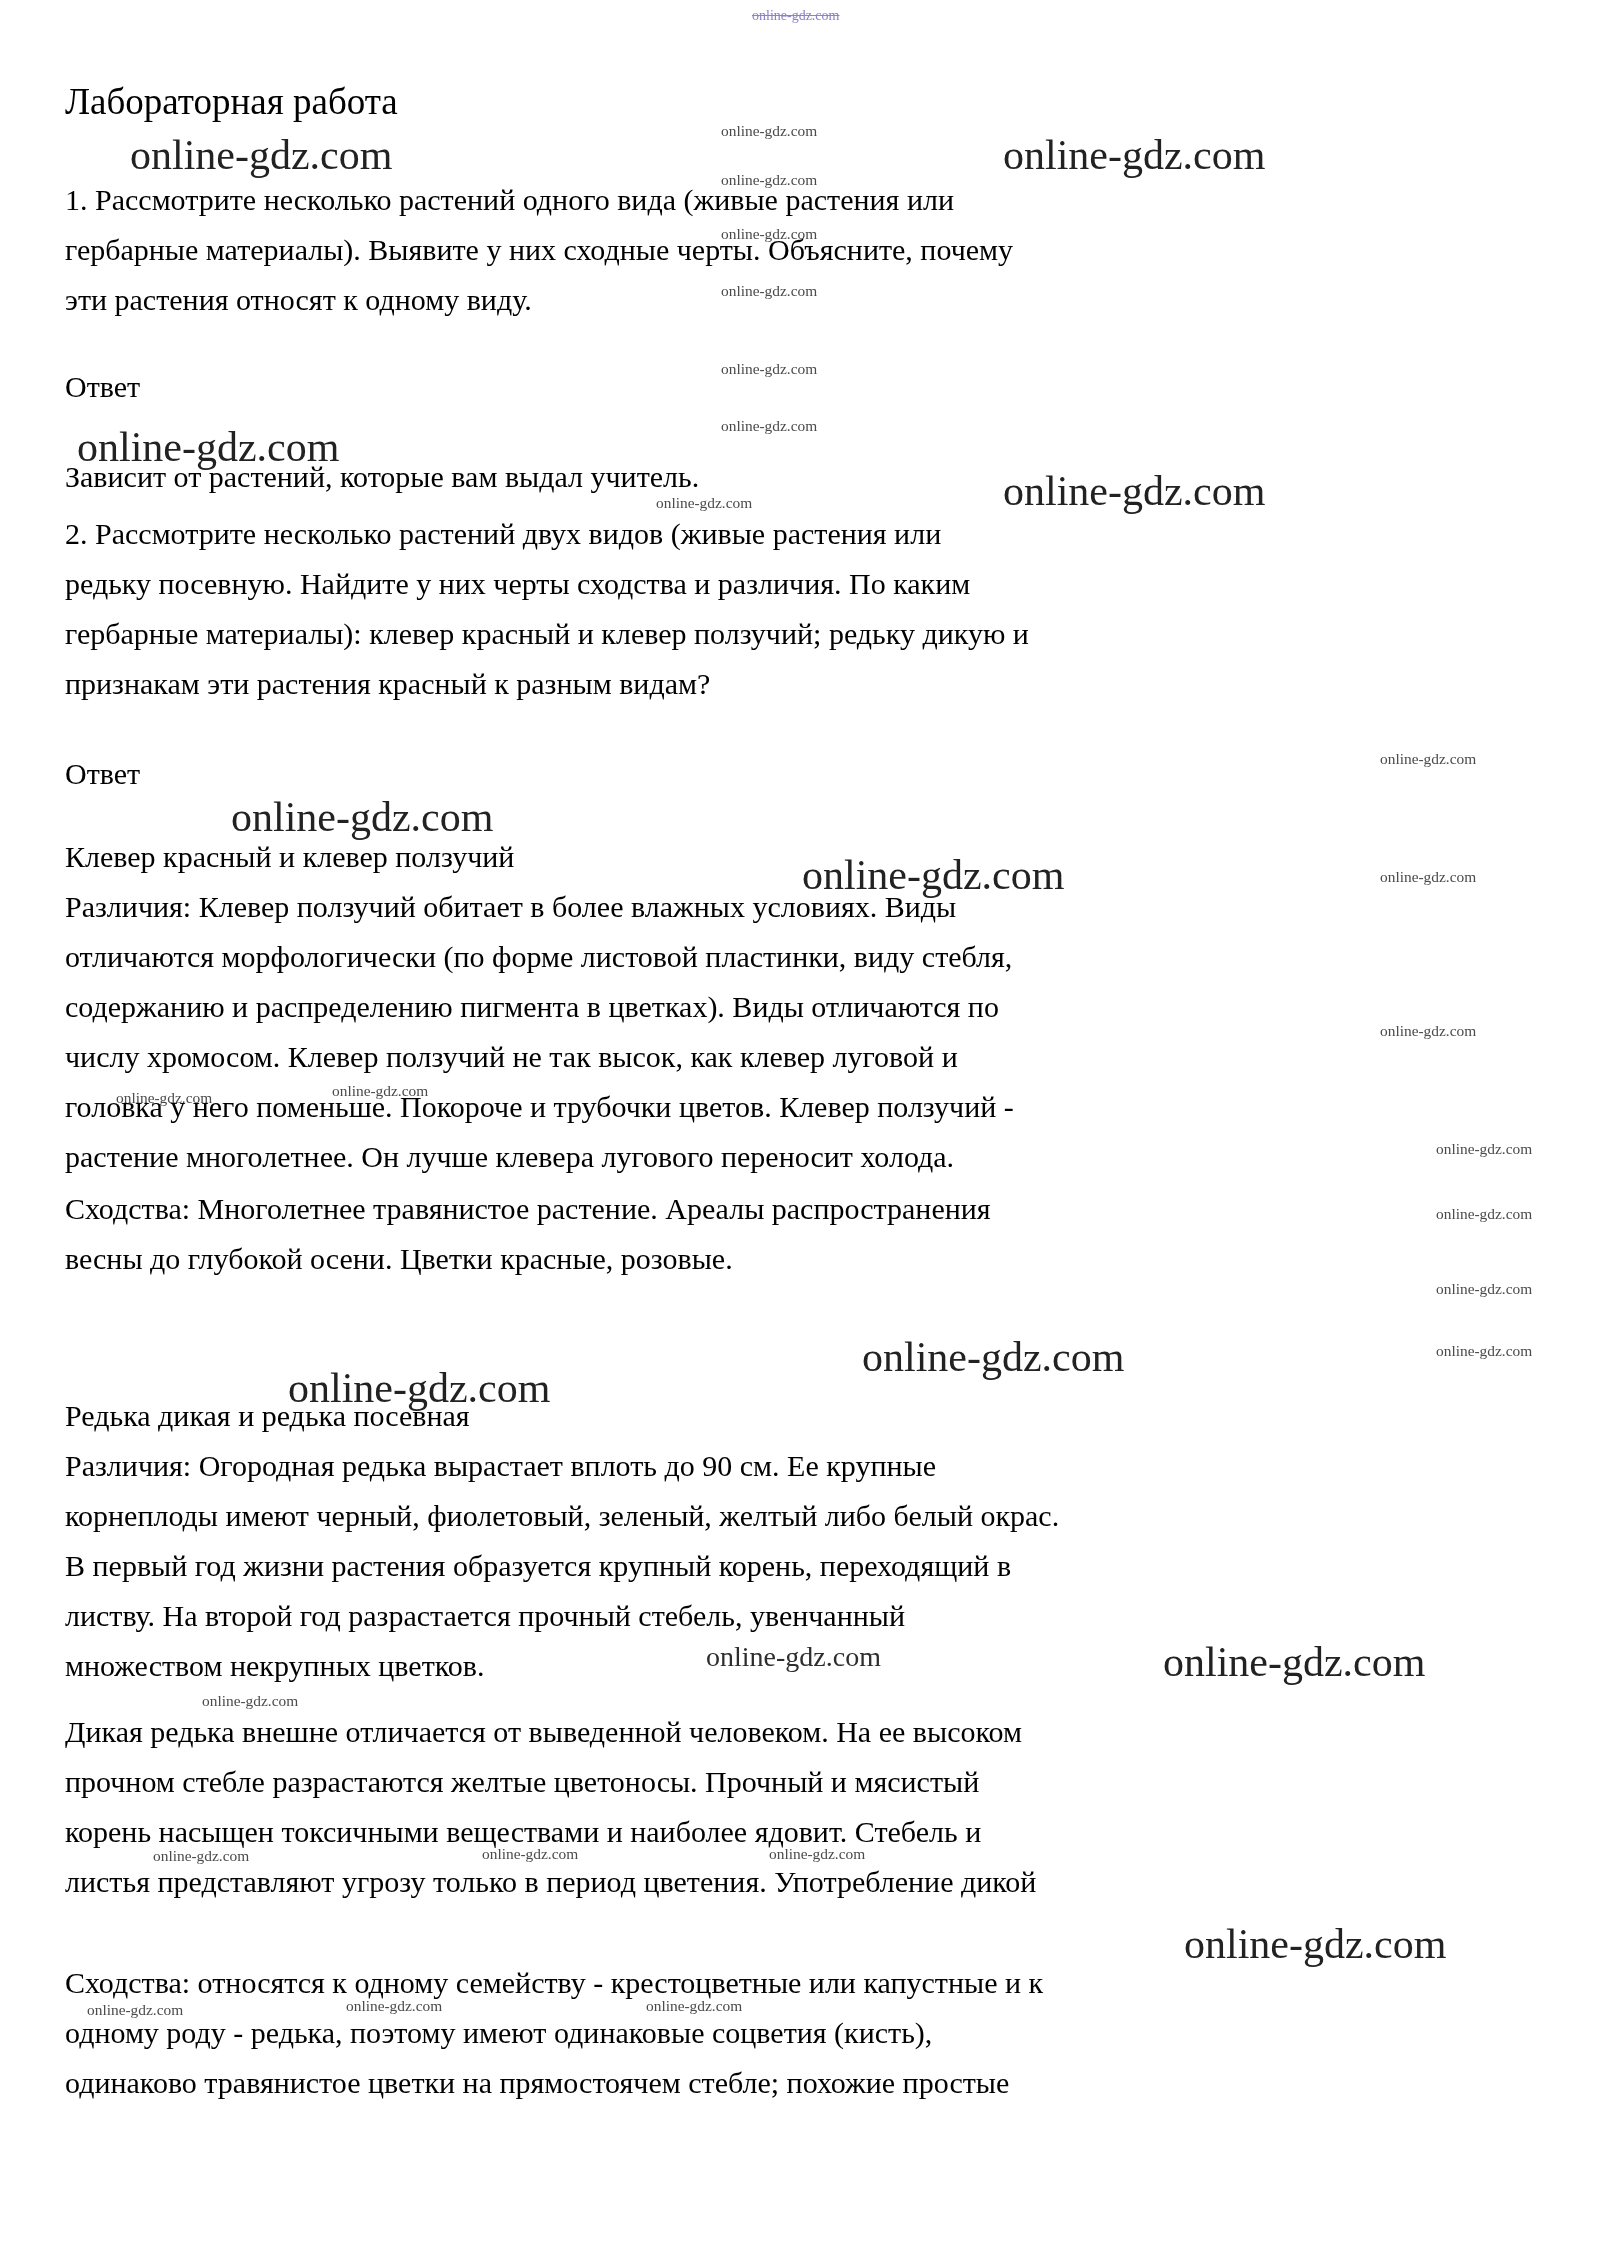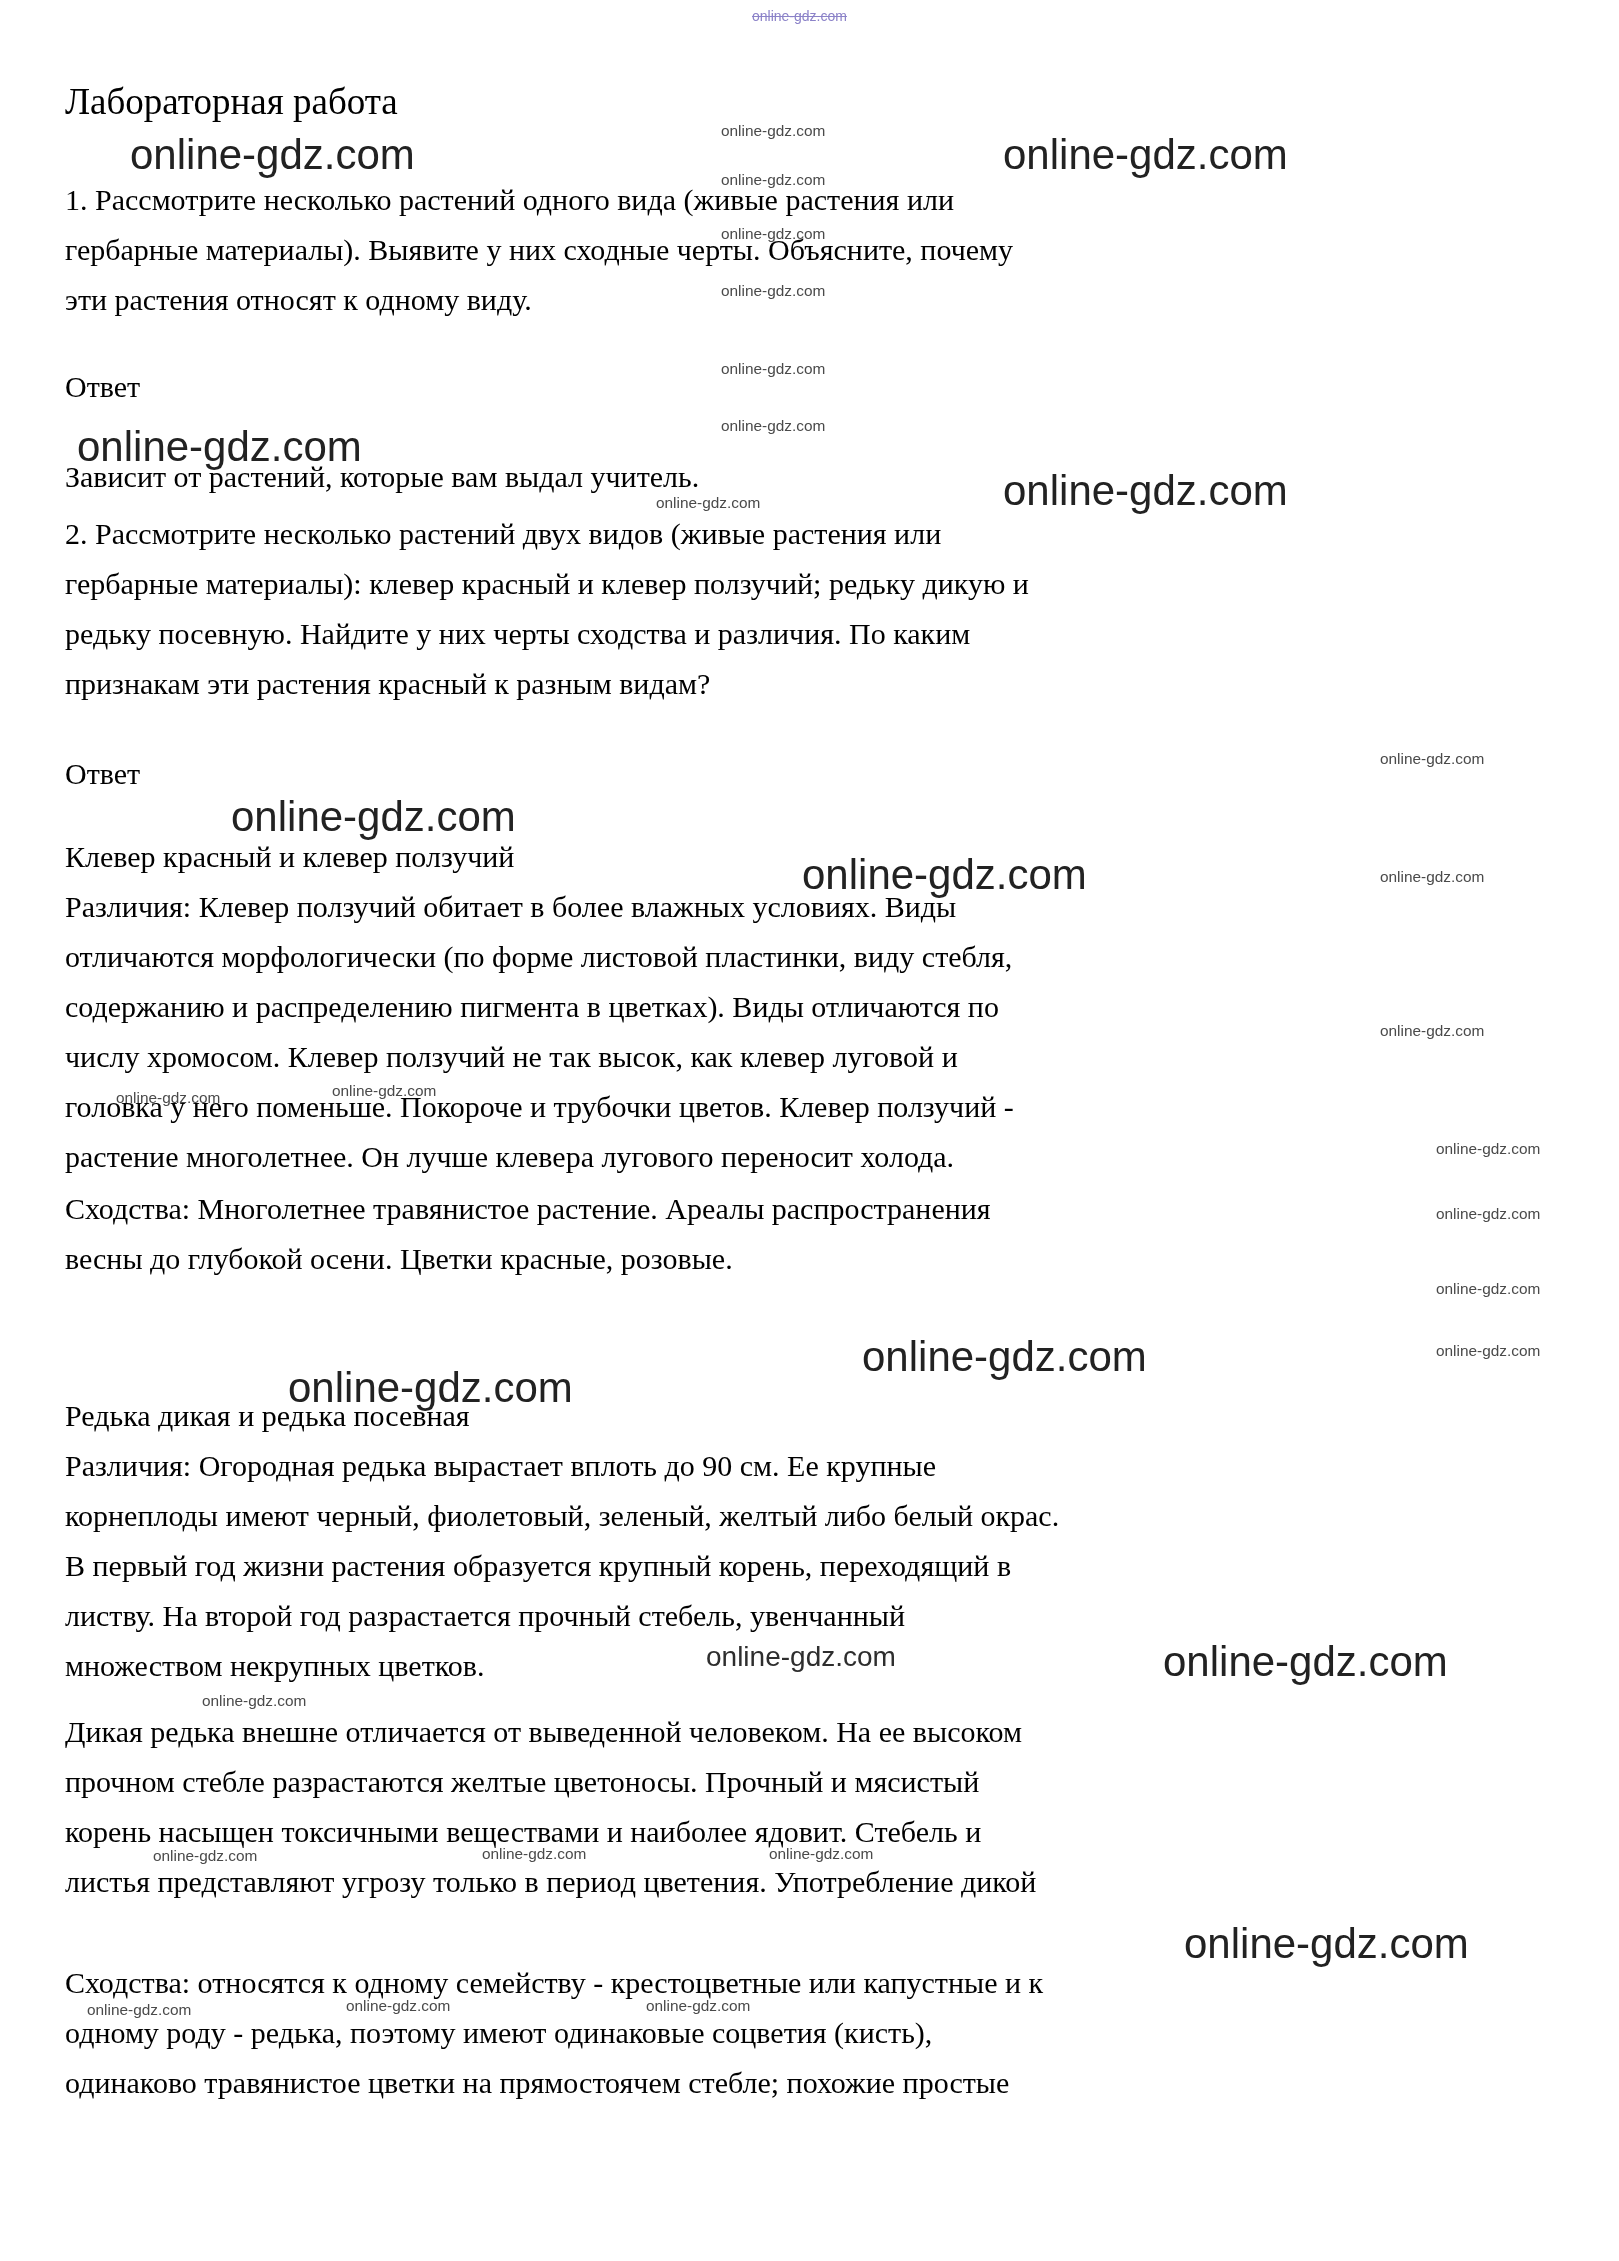--- a/index.html
+++ b/index.html
@@ -25,21 +25,21 @@
     line-height: 50px;
     white-space: nowrap;
     color: #000000;
   }
   .title .line {
     font-weight: normal;
     font-size: 37px;
   }
   .wm {
     position: absolute;
-    font-family: Liberation Sans, sans-serif;
+    font-family: Liberation Serif, serif;
     white-space: nowrap;
     color: #222222;
   }
   .wm-lg { font-size: 42px; color: #222222; }
   .wm-md { font-size: 28px; color: #2e2e2e; }
   .wm-sm { font-size: 15.4px; color: #4a4a4a; }
   .wm-tiny { font-size: 14px; color: #8b82c8; text-decoration: line-through; }
 </style>
 </head>
 <body>
@@ -95,22 +95,22 @@
   <div class="textblock" style="top:362px">
     <div class="line">Ответ</div>
   </div>
 
   <div class="textblock" style="top:452px">
     <div class="line">Зависит от растений, которые вам выдал учитель.</div>
   </div>
 
   <div class="textblock" style="top:509px">
     <div class="line">2. Рассмотрите несколько растений двух видов (живые растения или</div>
+    <div class="line">редьку посевную. Найдите у них черты сходства и различия. По каким</div>
     <div class="line">гербарные материалы): клевер красный и клевер ползучий; редьку дикую и</div>
-    <div class="line">редьку посевную. Найдите у них черты сходства и различия. По каким</div>
     <div class="line">признакам эти растения красный к разным видам?</div>
   </div>
 
   <div class="textblock" style="top:749px">
     <div class="line">Ответ</div>
   </div>
 
   <div class="textblock" style="top:832px">
     <div class="line">Клевер красный и клевер ползучий</div>
   </div>

